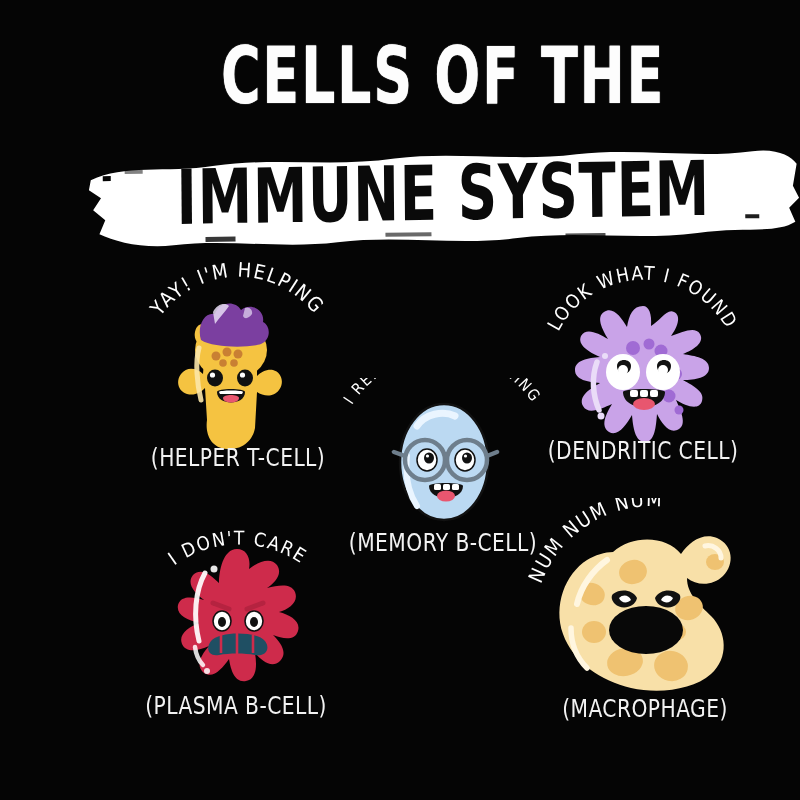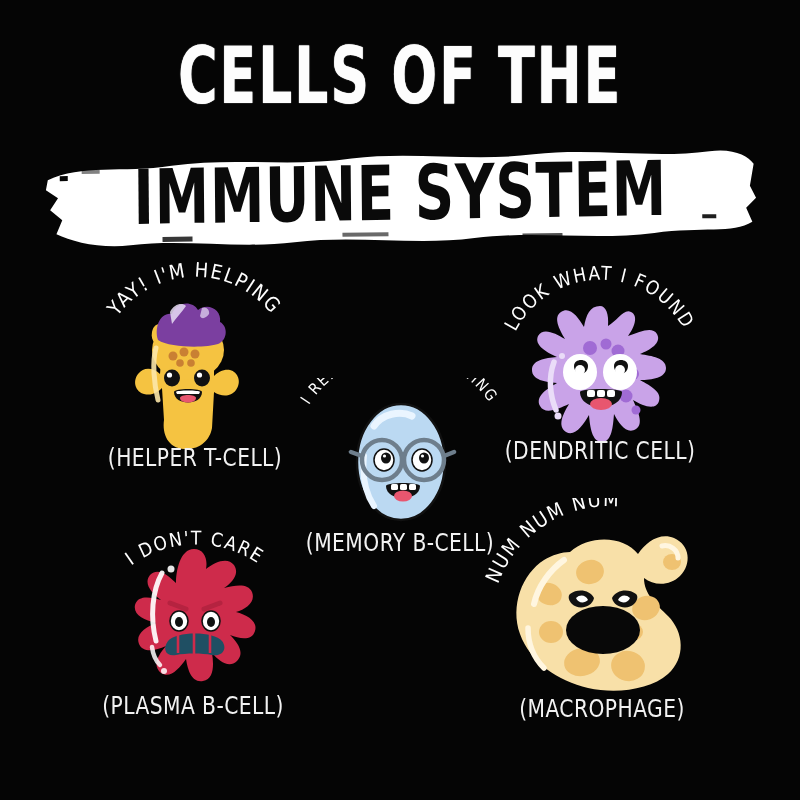--- a/index.html
+++ b/index.html
@@ -1,21 +1,21 @@
 <!DOCTYPE html>
 <html><head>
 <meta charset="utf-8">
 <style>
   html,body{margin:0;padding:0;background:#000;}
   body{
     width:800px;height:800px;overflow:hidden;position:relative;
     background:#050505;
     font-family:"Liberation Sans", sans-serif;
   }
-  .stage{position:absolute;inset:0;}
+  .stage{position:absolute;inset:0;margin-left:43px;}
 
   
   .title-wrap{position:absolute;left:0;top:38px;width:800px;height:185px;}
   .title-line1{
     position:absolute;left:0;top:0;width:800px;text-align:center;
     font-family:"DejaVu Sans", sans-serif;
     font-weight:700;font-size:66px;letter-spacing:2px;
     color:#fdfdfd;
     transform:scaleX(0.82) scaleY(1.18);
     transform-origin:center top;

